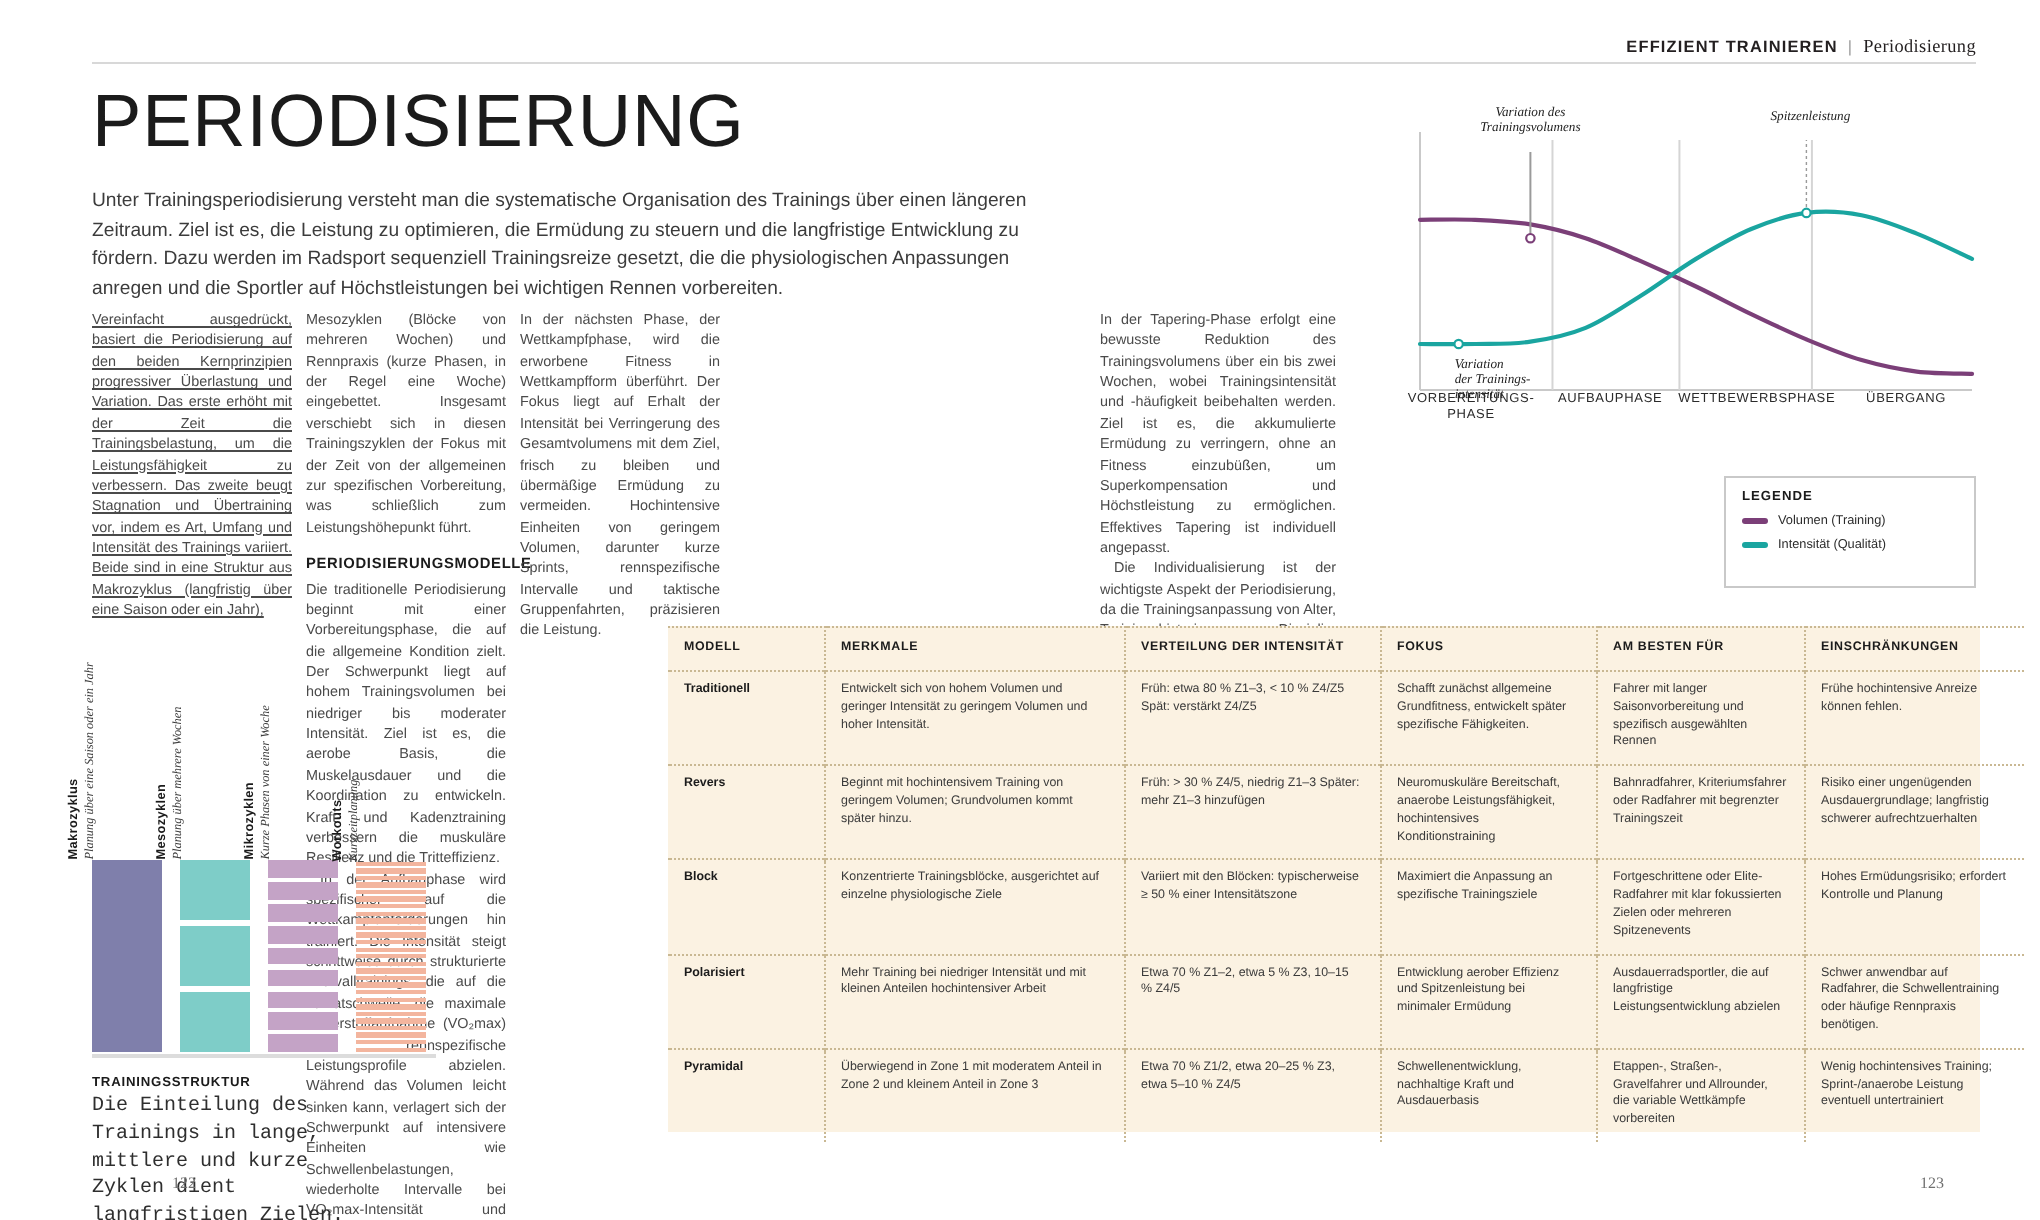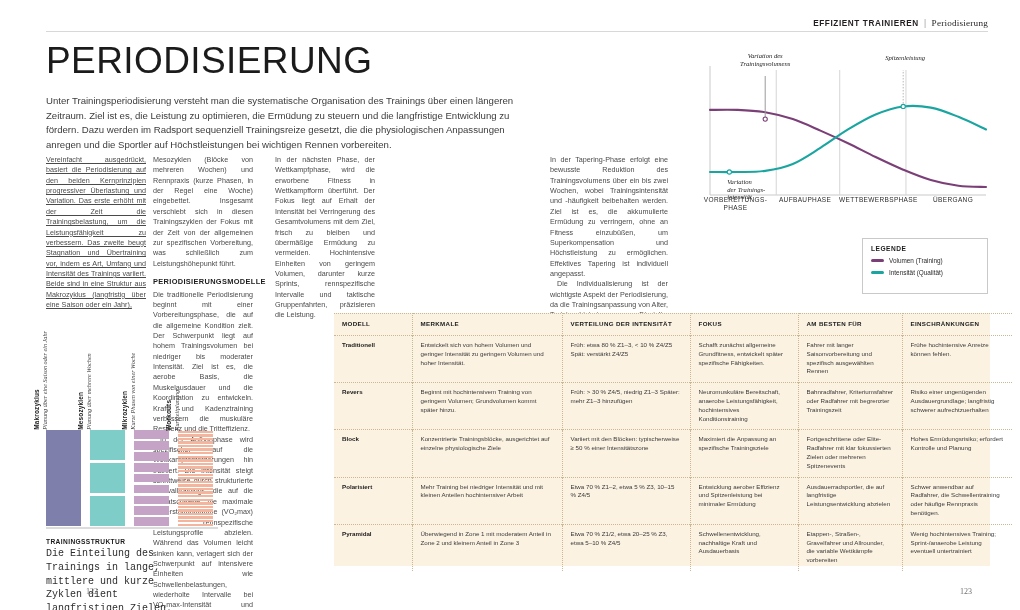--- a/index.html
+++ b/index.html
@@ -45,21 +45,21 @@
   }
   .col p { margin: 0; }
   .col p + p { text-indent: 7px; }
   .col h3 {
     font-size: 7.4px; font-weight: 700; letter-spacing: .35px;
     color: #1b1b1b; margin: 8px 0 2px;
     text-indent: 0 !important;
   }
   #col1 { left: 46px; text-decoration: underline; }
   #col2 { left: 153px; }
-  #col3 { left: 260px; margin-left: 15px; }
+  #col3 { left: 260px; }
   #col4 { left: 550px; width: 118px; }
 
   
   .figure-struct { position: absolute; left: 46px; top: 318px; width: 172px; }
   .fs-bars { position: relative; height: 208px; display: flex; gap: 9px; align-items: flex-end; }
   .fs-colwrap { width: 35px; display: flex; flex-direction: column; justify-content: flex-end; height: 100%; }
   .fs-caption {
     height: 110px; position: relative; width: 35px;
   }
   .fs-caption .vt {

